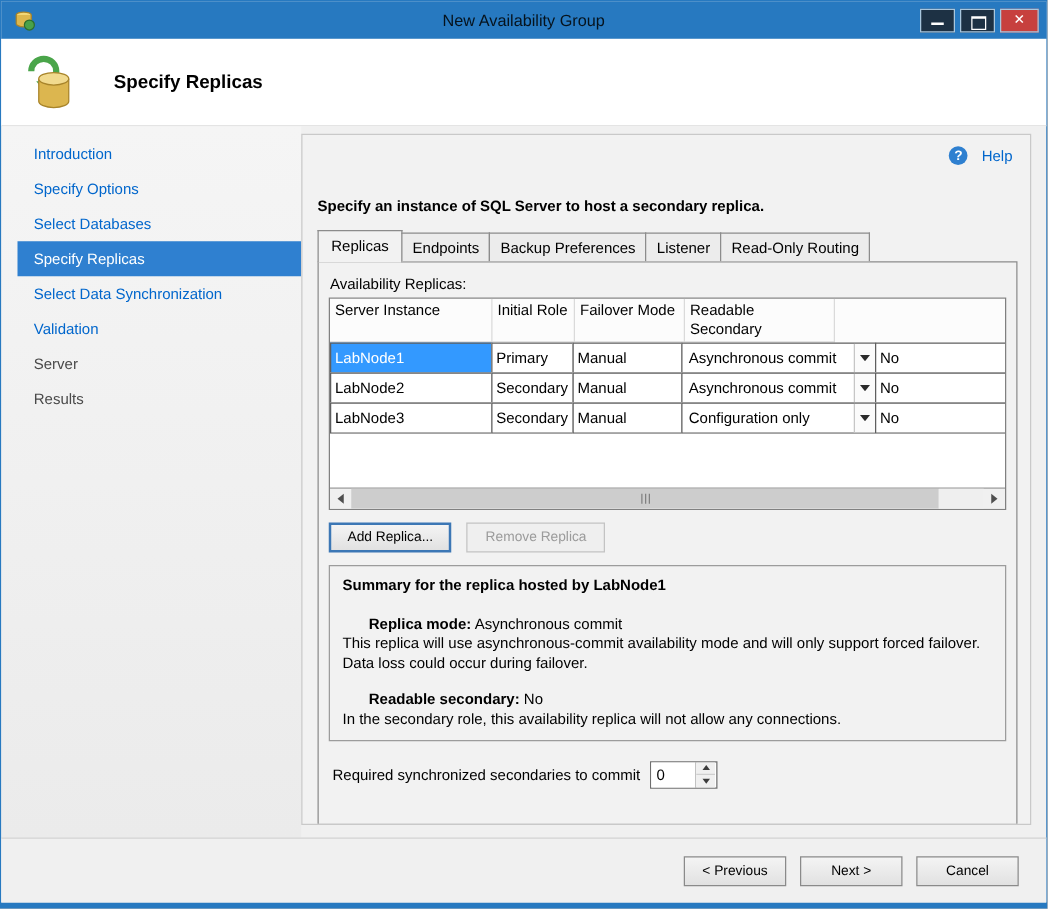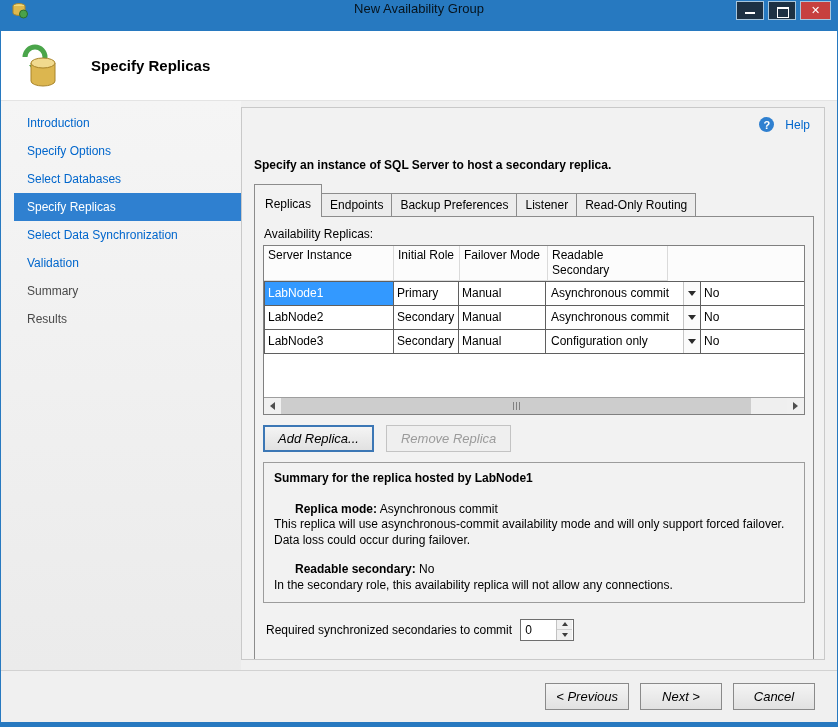--- a/index.html
+++ b/index.html
@@ -7,21 +7,21 @@
   body { font-family:"Liberation Sans","DejaVu Sans",sans-serif; font-size:12px; color:#000; }
 
   .window{
     width:838px; height:727px; margin:0 auto;
     display:flex; flex-direction:column;
     background:#f0f0f0;
     border:1px solid #2779c0; border-bottom:5px solid #2779c0;
   }
 
   
-  .titlebar{ flex:0 0 30px; background:#2779c0; display:flex; align-items:flex-start; padding:0 6px; position:relative; }
+  .titlebar{ flex:0 0 30px; background:#2779c0; display:flex; align-items:center; padding:0 6px; position:relative; }
   .app-icon{ width:18px; height:18px; margin-left:3px; z-index:1; }
   .title-text{ position:absolute; left:0; right:0; text-align:center; font-size:13px; color:#06131d; }
   .win-controls{ margin-left:auto; display:flex; gap:4px; z-index:1; }
   .cbtn{ width:28px; height:19px; border:1px solid #a8c6dd; background:#1d3144; position:relative; cursor:pointer; }
   .cbtn.close{ background:#c7403e; width:31px; }
   .cbtn.min::after{ content:""; position:absolute; left:8px; right:8px; bottom:5px; height:2px; background:#fff; }
   .cbtn.max::after{ content:""; position:absolute; left:8px; top:5px; width:10px; height:8px; border:1px solid #fff; border-top-width:2px; }
   .cbtn.close::after{ content:"✕"; color:#fff; font-size:11px; line-height:17px; position:absolute; left:0; right:0; text-align:center; }
 
   
@@ -38,21 +38,21 @@
   .main{ flex:1; margin:6px 12px 10px 0; border:1px solid #c9c9c9; background:#f2f2f2; position:relative; overflow:hidden; }
   .help-row{ position:absolute; top:9px; right:14px; display:flex; align-items:center; gap:11px; cursor:pointer; }
   .help-q{ width:15px; height:15px; border-radius:50%; background:#2f80d0; color:#fff; display:inline-flex; align-items:center; justify-content:center; font-size:11px; font-weight:bold; }
   .help-q::after{ content:"?"; }
   .help-label{ color:#0066cc; }
   .instruction{ font-weight:bold; margin:50px 14px 12px 12px; }
 
   
   .tabs{ display:flex; align-items:flex-end; margin-left:12px; position:relative; z-index:2; }
   .tab{ padding:4px 8px; border:1px solid #8c8c8c; border-bottom:none; background:#ececec; margin-right:-1px; cursor:pointer; white-space:nowrap; }
-  .tab.active{ background:#f2f2f2; padding:12px 10px 6px; margin-bottom:-1px; }
+  .tab.active{ background:#f2f2f2; padding:5px 10px 6px; margin-bottom:-1px; }
   .tabpage{ border:1px solid #8c8c8c; margin:0 10px 0 12px; background:#f2f2f2; padding:8px 8px 28px 8px; position:relative; z-index:1; }
   .replicas-label{ margin:2px 0 4px 1px; }
 
   
   .grid{ border:1px solid #808080; background:#fff; height:170px; display:flex; flex-direction:column; overflow:hidden; }
   .ghead{ display:flex; flex:0 0 34px; background:#fcfcfc; }
   .hcell{ border-right:1px solid #dadada; border-bottom:1px solid #dadada; padding:2px 4px; line-height:1.25; overflow:hidden; }
   .c1{ flex:0 0 130px; width:130px; }
   .c2{ flex:0 0 66px;  width:66px; }
   .c3{ flex:0 0 88px;  width:88px; }
@@ -73,21 +73,21 @@
   .hscroll{ flex:0 0 17px; display:flex; background:#f0f0f0; border-top:1px solid #9e9e9e; }
   .sarrow{ flex:0 0 17px; display:flex; align-items:center; justify-content:center; cursor:pointer; }
   .sarrow.left::after{ content:""; border-top:4px solid transparent; border-bottom:4px solid transparent; border-right:5px solid #4f4f4f; }
   .sarrow.right::after{ content:""; border-top:4px solid transparent; border-bottom:4px solid transparent; border-left:5px solid #4f4f4f; }
   .sthumb{ flex:1; background:#cdcdcd; display:flex; align-items:center; justify-content:center; gap:2px; cursor:pointer; }
   .sthumb i{ width:1px; height:8px; background:#818181; }
   .strack{ flex:0 0 36px; background:#efefef; }
 
   
   .btnrow{ display:flex; gap:12px; margin:10px 0; }
-  .btn{ font-size:13px; padding:5px 14px; background:linear-gradient(#f4f4f4,#e1e1e1); border:1px solid #8a8a8a; cursor:pointer; color:#000;font-style:italic; }
+  .btn{ font-size:11px; padding:5px 14px; background:linear-gradient(#f4f4f4,#e1e1e1); border:1px solid #8a8a8a; cursor:pointer; color:#000; }
   .btn.focus{ border:2px solid #3c77b5; padding:4px 13px; }
   .btn.disabled{ color:#9b9b9b; background:#efefef; border-color:#c3c3c3; cursor:default; }
 
   
   .sumbox{ border:1px solid #9c9c9c; background:#f2f2f2; padding:8px 10px; line-height:1.3; }
   .sum-title{ font-weight:bold; margin-bottom:15px; }
   .sum-label{ font-weight:bold;padding-left:21px; }
   .sum-desc{ margin-bottom:14px; }
 
   
@@ -136,21 +136,21 @@
 
   <div class="body">
 
     <div class="sidebar">
       <div class="nav-item link">Introduction</div>
       <div class="nav-item link">Specify Options</div>
       <div class="nav-item link">Select Databases</div>
       <div class="nav-item selected">Specify Replicas</div>
       <div class="nav-item link">Select Data Synchronization</div>
       <div class="nav-item link">Validation</div>
-      <div class="nav-item disabled">Summary</div>
+      <div class="nav-item disabled">Server</div>
       <div class="nav-item disabled">Results</div>
     </div>
 
     <div class="main">
 
       <div class="help-row">
         <span class="help-q"></span>
         <span class="help-label">Help</span>
       </div>
 

